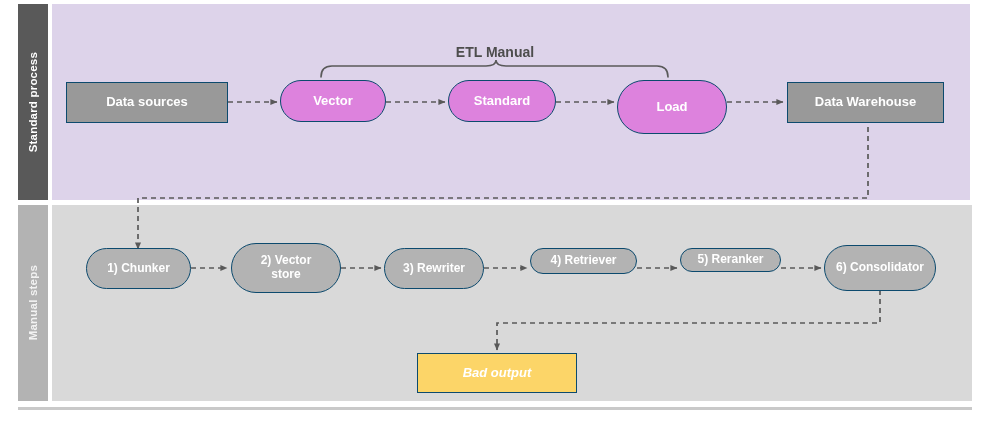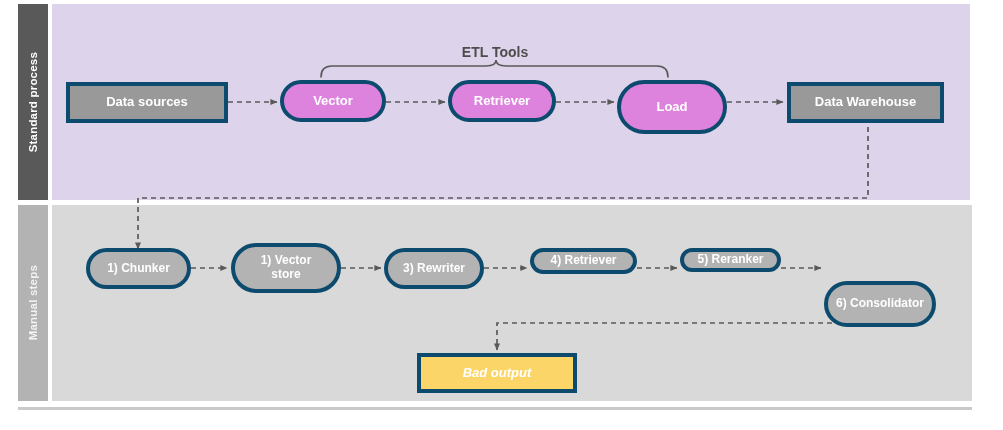--- a/index.html
+++ b/index.html
@@ -56,21 +56,21 @@
   .node {
     position: absolute;
     box-sizing: border-box;
     display: flex;
     align-items: center;
     justify-content: center;
     text-align: center;
     color: #ffffff;
     font-weight: bold;
     line-height: 1.15;
-    border: 4px solid #0c4a6e;
+    border: 1px solid #0c4a6e;
   }
   .node.rect      { border-radius: 0; }
   .node.pill      { border-radius: 999px; }
   .node.gray      { background: #999999; }
   .node.magenta   { background: #dd82dd; }
   .node.steppill  { background: #b3b3b3; }
   .node.yellow    { background: #fcd568; }
 
   .node-label-lg { font-size: 13px; }
   .node-label-md { font-size: 12px; }
@@ -141,54 +141,54 @@
 
   <div class="node rect gray" style="left:66px;  top:82px;  width:162px; height:41px;">
     <span class="node-label-lg">Data sources</span>
   </div>
 
   <div class="node pill magenta" style="left:280px; top:80px; width:106px; height:42px;">
     <span class="node-label-lg">Vector</span>
   </div>
 
   <div class="node pill magenta" style="left:448px; top:80px; width:108px; height:42px;">
-    <span class="node-label-lg">Retriever</span>
+    <span class="node-label-lg">Standard</span>
   </div>
 
   <div class="node pill magenta" style="left:617px; top:80px; width:110px; height:54px;">
     <span class="node-label-lg">Load</span>
   </div>
 
   <div class="node rect gray" style="left:787px; top:82px; width:157px; height:41px;text-align:center;">
     <span class="node-label-lg">Data Warehouse</span>
   </div>
 
   <div class="node pill steppill" style="left:86px;  top:248px; width:105px; height:41px;">
     <span class="node-label-md">1) Chunker</span>
   </div>
 
   <div class="node pill steppill" style="left:231px; top:243px; width:110px; height:50px;">
-    <span class="node-label-md" style="max-width:76px;">1) Vector store</span>
+    <span class="node-label-md" style="max-width:76px;">2) Vector store</span>
   </div>
 
   <div class="node pill steppill" style="left:384px; top:248px; width:100px; height:41px;">
     <span class="node-label-md">3) Rewriter</span>
   </div>
 
   <div class="node pill steppill" style="left:530px; top:248px; width:107px; height:26px;">
     <span class="node-label-md">4) Retriever</span>
   </div>
 
   <div class="node pill steppill" style="left:680px; top:248px; width:101px; height:24px;">
     <span class="node-label-md">5) Reranker</span>
   </div>
 
-  <div class="node pill steppill" style="left:824px; top:245px; width:112px; height:46px;margin-top:36px;">
+  <div class="node pill steppill" style="left:824px; top:245px; width:112px; height:46px;">
     <span class="node-label-md" style="max-width:88px;">6) Consolidator</span>
   </div>
 
   <div class="node rect yellow" style="left:417px; top:353px; width:160px; height:40px;font-style:italic;">
     <span class="node-label-lg">Bad output</span>
   </div>
 
-  <div id="etl-label">ETL Tools</div>
+  <div id="etl-label">ETL Manual</div>
 
 </div>
 
 </body></html>

